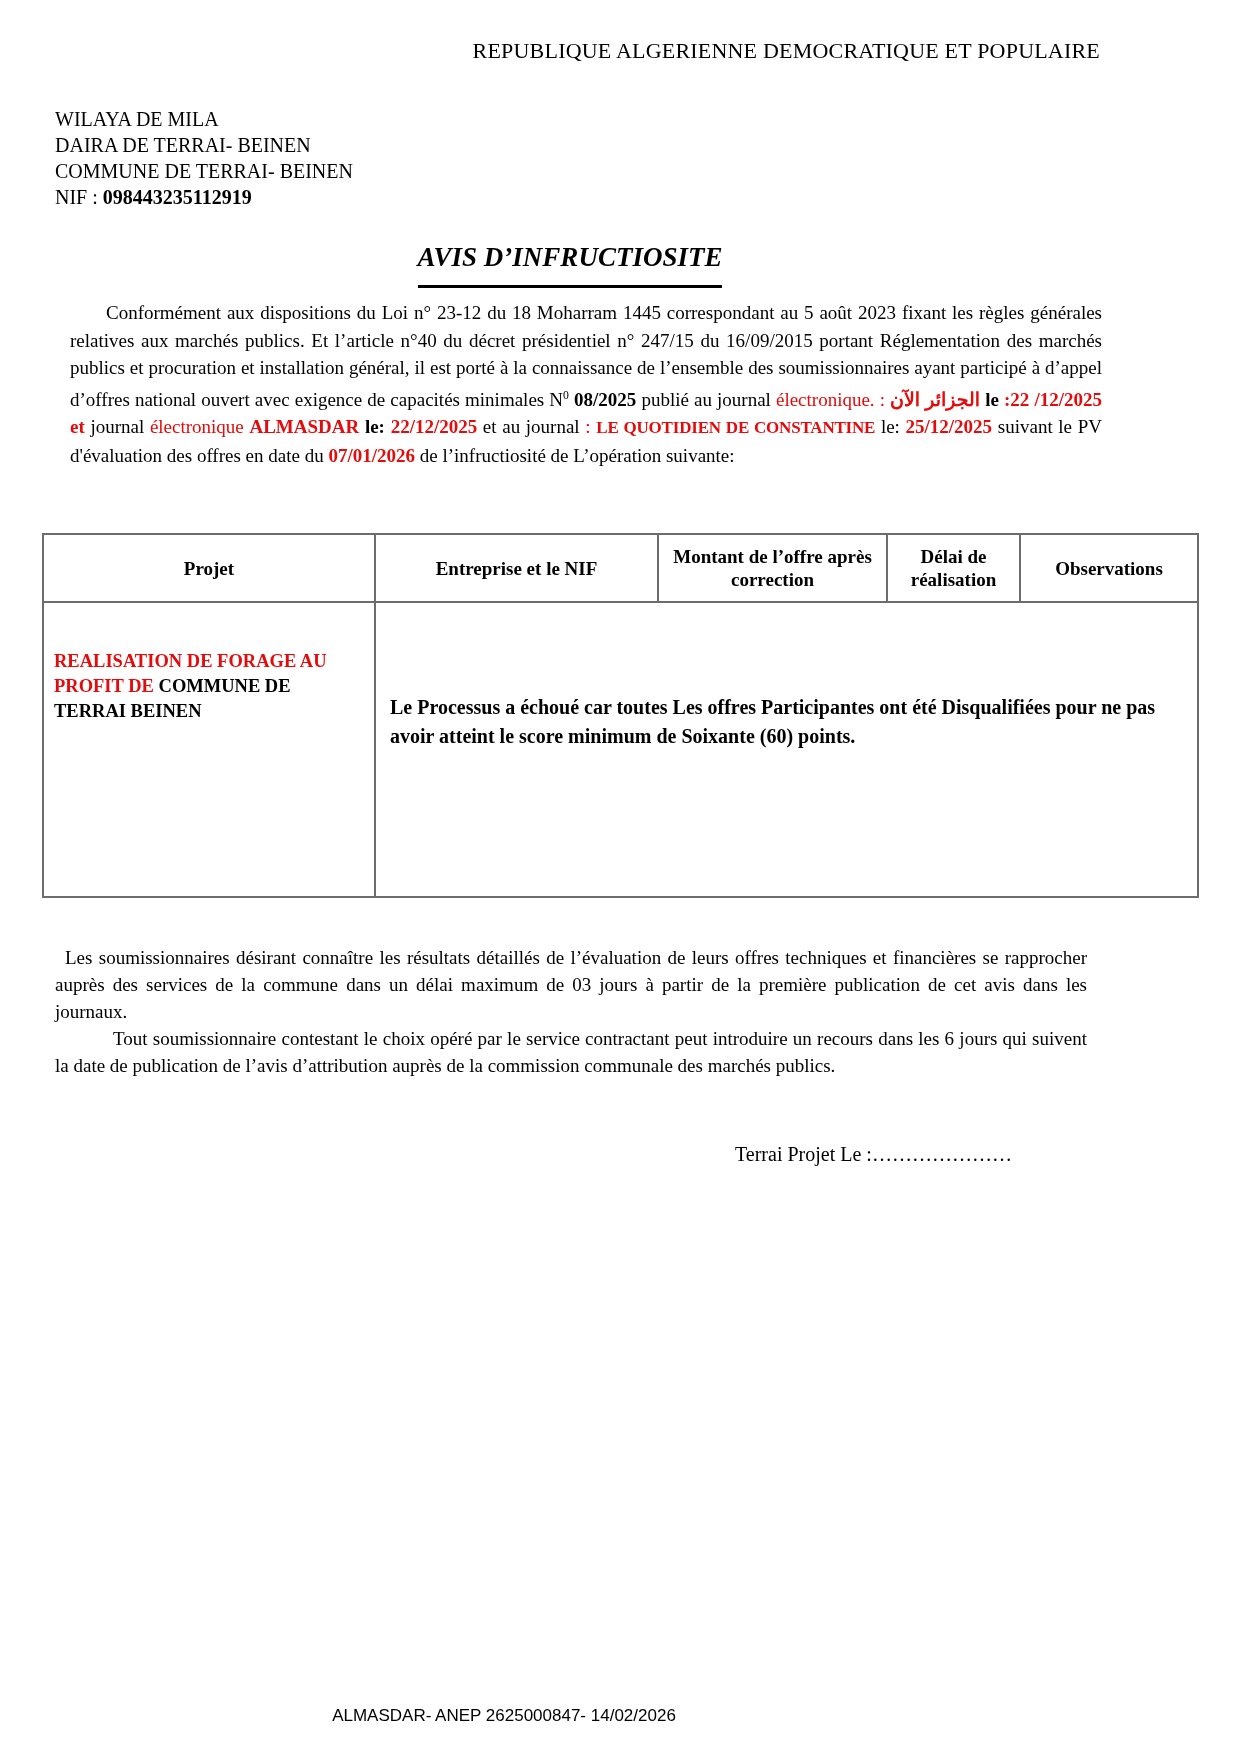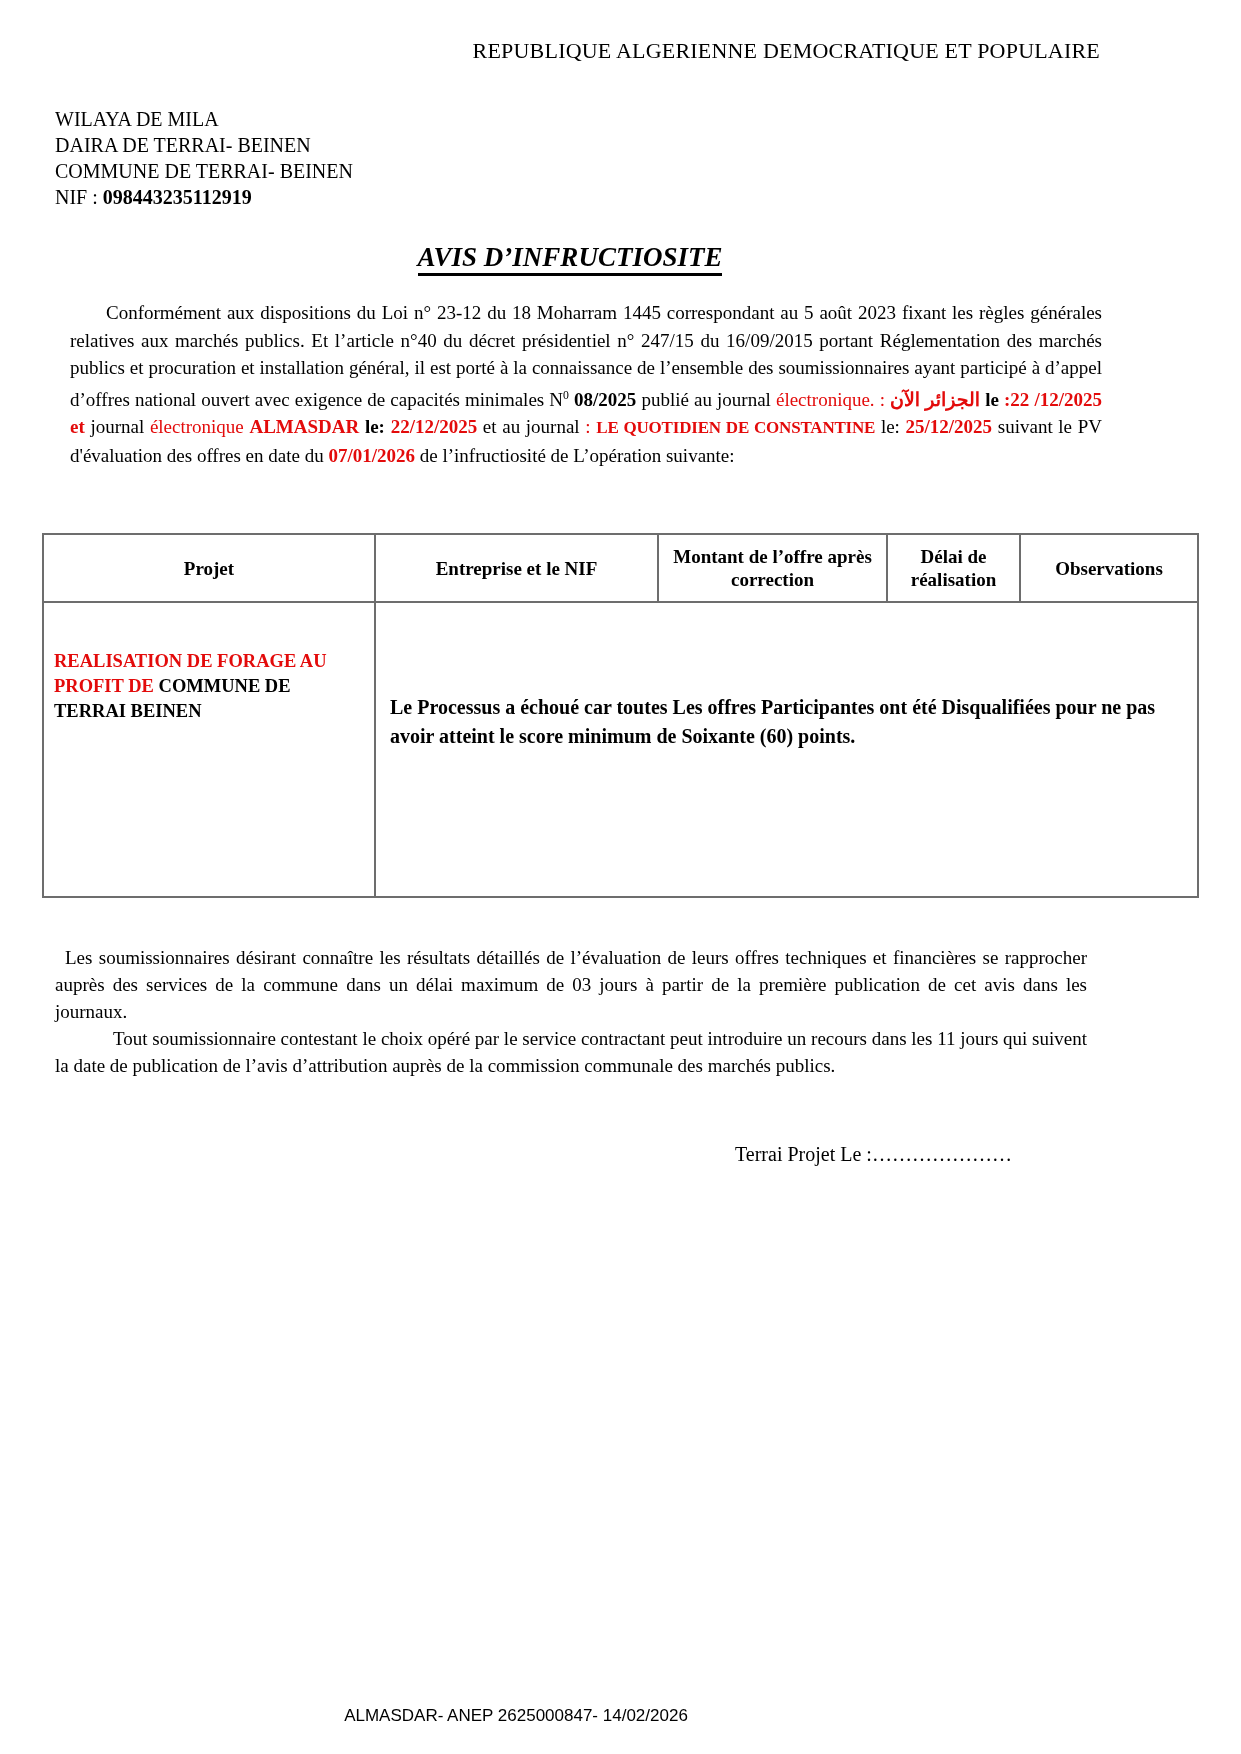--- a/index.html
+++ b/index.html
@@ -29,21 +29,21 @@
   .doc-title {
     margin-top: 32px;
     width: 1140px;
     text-align: center;
     font-size: 27px;
     font-weight: bold;
     font-style: italic;
   }
   .doc-title .u {
     border-bottom: 3.5px solid #000;
-    padding-bottom: 1px;
+    padding-bottom: 13px;
   }
 
   .intro {
     margin: 26px 0 0 70px;
     width: 1032px;
     font-size: 19px;
     line-height: 27.5px;
     text-align: justify;
     text-indent: 36px;
   }
@@ -96,21 +96,21 @@
   .para.first { margin-top: 46px; text-indent: 10px; }
   .para.second { text-indent: 58px; }
 
   .signature {
     margin: 64px 0 0 735px;
     font-size: 20px;
   }
 
   .footer {
     position: absolute;
-    top: 1706px; left: 16px;
+    top: 1706px; left: 4px;
     width: 1000px;
     text-align: center;
     font-family: "Liberation Sans", sans-serif;
     font-size: 17px;
   }
 </style>
 </head>
 <body>
 
 <div class="page">
@@ -150,19 +150,19 @@
     <tbody>
       <tr>
         <td class="cell-projet"><span class="red bold">REALISATION  DE FORAGE AU PROFIT  DE </span><span class="bold">COMMUNE DE TERRAI BEINEN</span></td>
         <td class="cell-result" colspan="4">Le Processus a échoué car toutes Les offres Participantes ont été Disqualifiées pour ne pas avoir atteint le score minimum de Soixante (60) points.</td>
       </tr>
     </tbody>
   </table>
 
   <p class="para first">Les soumissionnaires désirant connaître les résultats détaillés de l’évaluation de leurs offres techniques et financières se rapprocher  auprès des services de la commune dans un délai maximum de 03 jours à partir de la première publication de cet avis dans les journaux.</p>
 
-  <p class="para second">Tout soumissionnaire contestant  le choix opéré par le service contractant peut introduire un recours dans les 11 jours qui suivent la date de publication de l’avis d’attribution auprès de la commission communale des marchés publics.</p>
+  <p class="para second">Tout soumissionnaire contestant  le choix opéré par le service contractant peut introduire un recours dans les 6 jours qui suivent la date de publication de l’avis d’attribution auprès de la commission communale des marchés publics.</p>
 
   <div class="signature">Terrai Projet Le  :…………………</div>
 
   <div class="footer">ALMASDAR- ANEP 2625000847- 14/02/2026</div>
 
 </div>
 
 </body></html>

